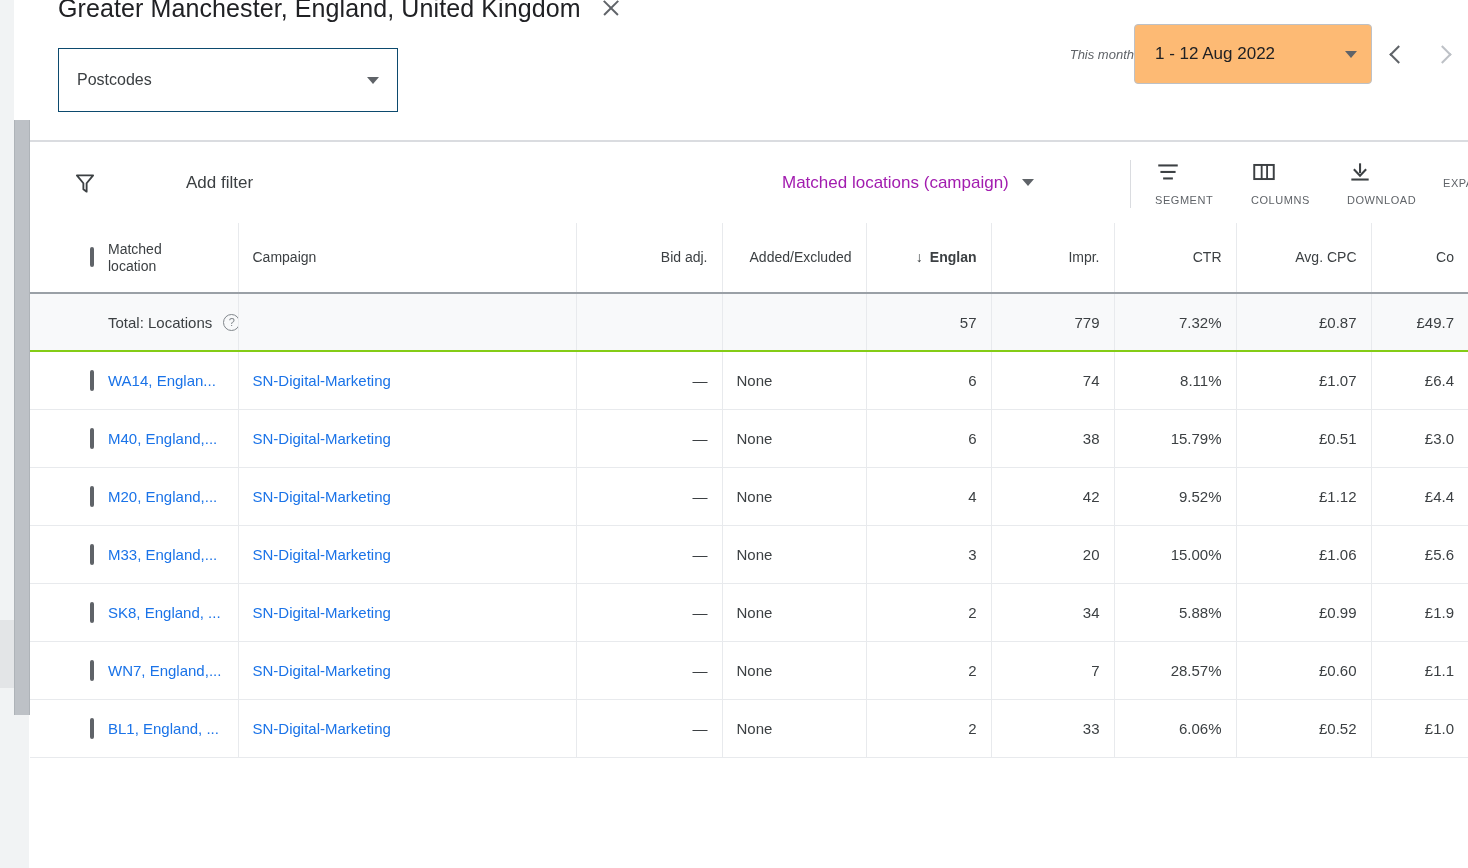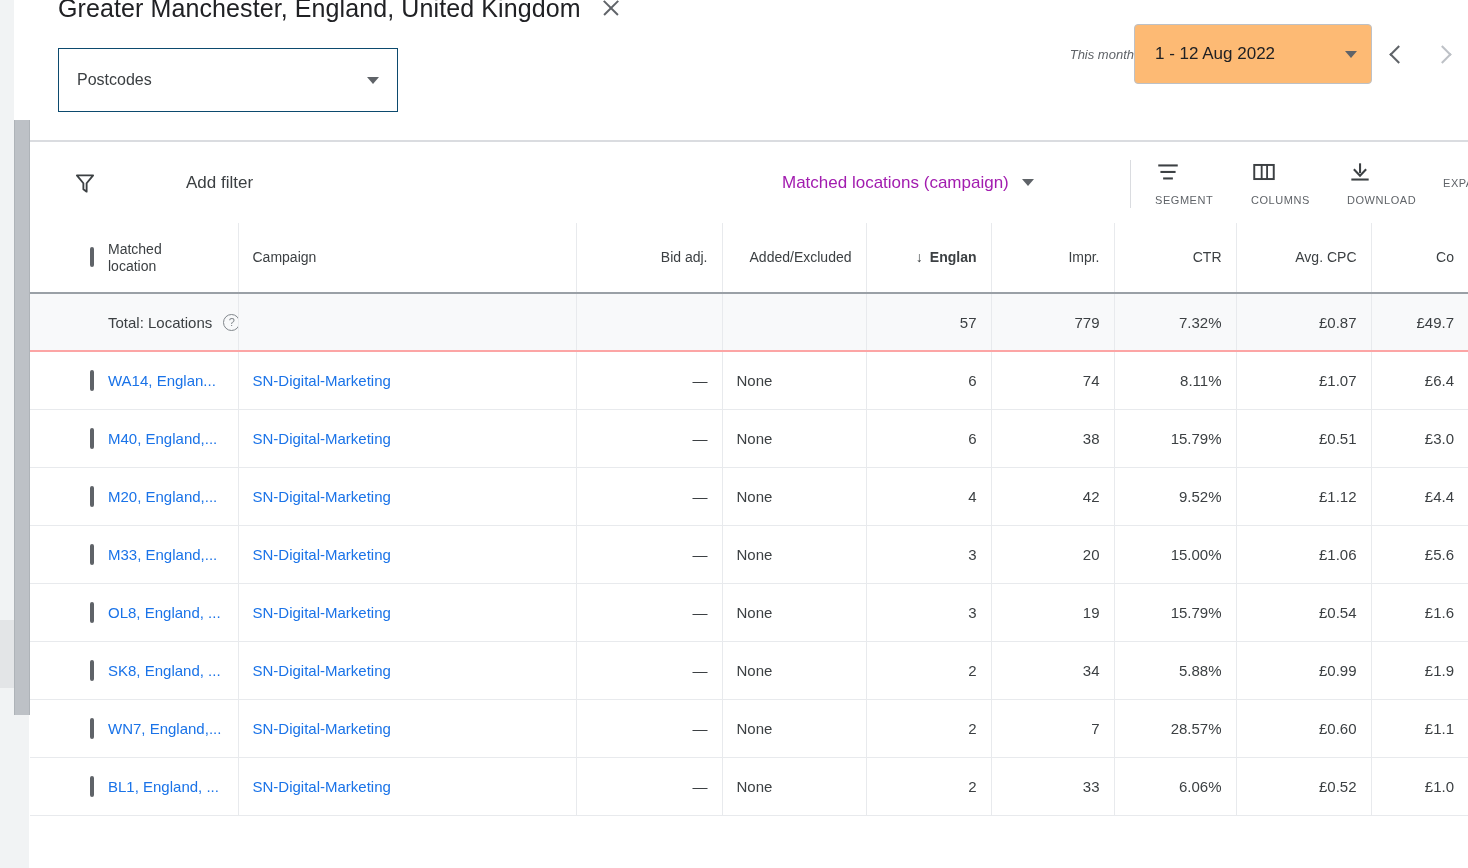--- a/index.html
+++ b/index.html
@@ -293,21 +293,21 @@
     color: #3c4043;
     text-align: right;
     border-bottom: 1px solid #e8eaed;
     white-space: nowrap;
     overflow: hidden;
   }
   tbody td.l { text-align: left; }
   tr.total-row td {
     background: #f8f9fa;
     height: 58px;
-    border-bottom: 2px solid #fca5a5;
+    border-bottom: 2px solid #84cc16;
   }
   .total-label {
     display: flex;
     align-items: center;
     gap: 11px;
     font-size: 15px;
     color: #3c4043;
   }
   .help-icon {
     width: 17px; height: 17px;
@@ -539,36 +539,20 @@
               <td class="l">None</td>
               <td>3</td>
               <td>20</td>
               <td>15.00%</td>
               <td>£1.06</td>
               <td>£5.6</td>
             </tr>
             <tr>
               <td class="cb-cell"><span class="cbox"></span></td>
               <td class="l">
-                <span class="lnk">OL8, England, ...</span>
-              </td>
-              <td class="l">
-                <span class="lnk">SN-Digital-Marketing</span>
-              </td>
-              <td>—</td>
-              <td class="l">None</td>
-              <td>3</td>
-              <td>19</td>
-              <td>15.79%</td>
-              <td>£0.54</td>
-              <td>£1.6</td>
-            </tr>
-            <tr>
-              <td class="cb-cell"><span class="cbox"></span></td>
-              <td class="l">
                 <span class="lnk">SK8, England, ...</span>
               </td>
               <td class="l">
                 <span class="lnk">SN-Digital-Marketing</span>
               </td>
               <td>—</td>
               <td class="l">None</td>
               <td>2</td>
               <td>34</td>
               <td>5.88%</td>

